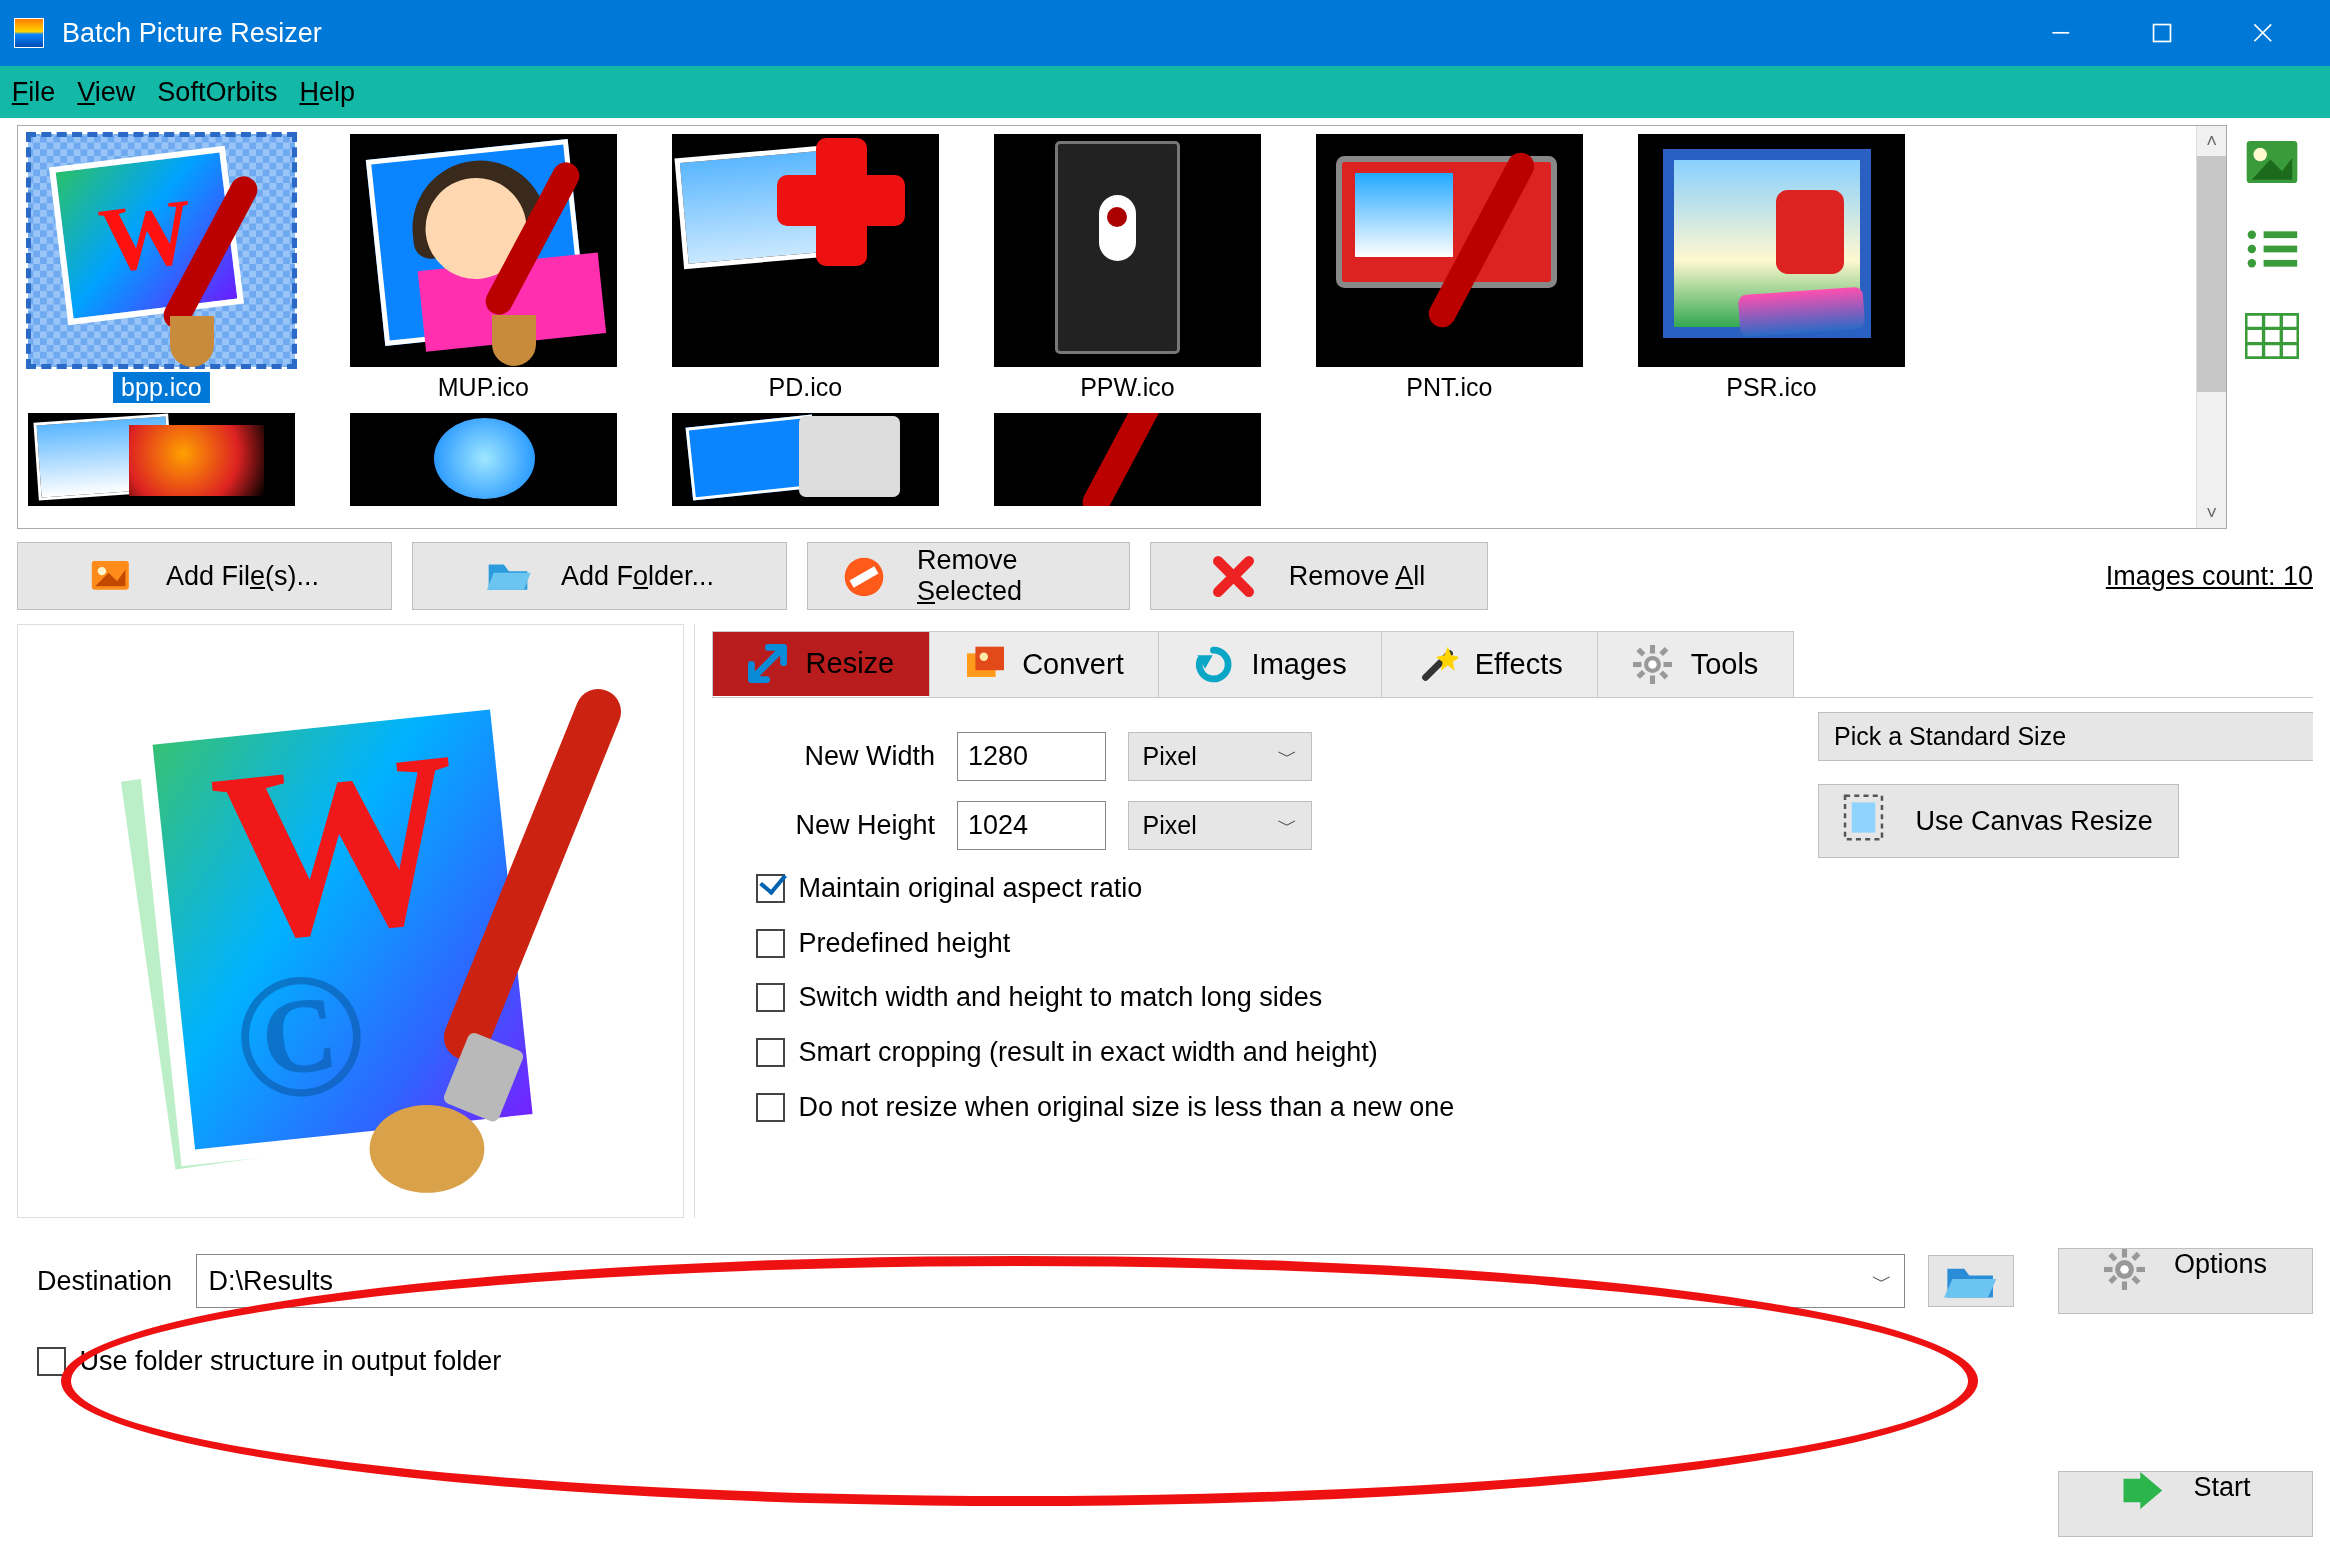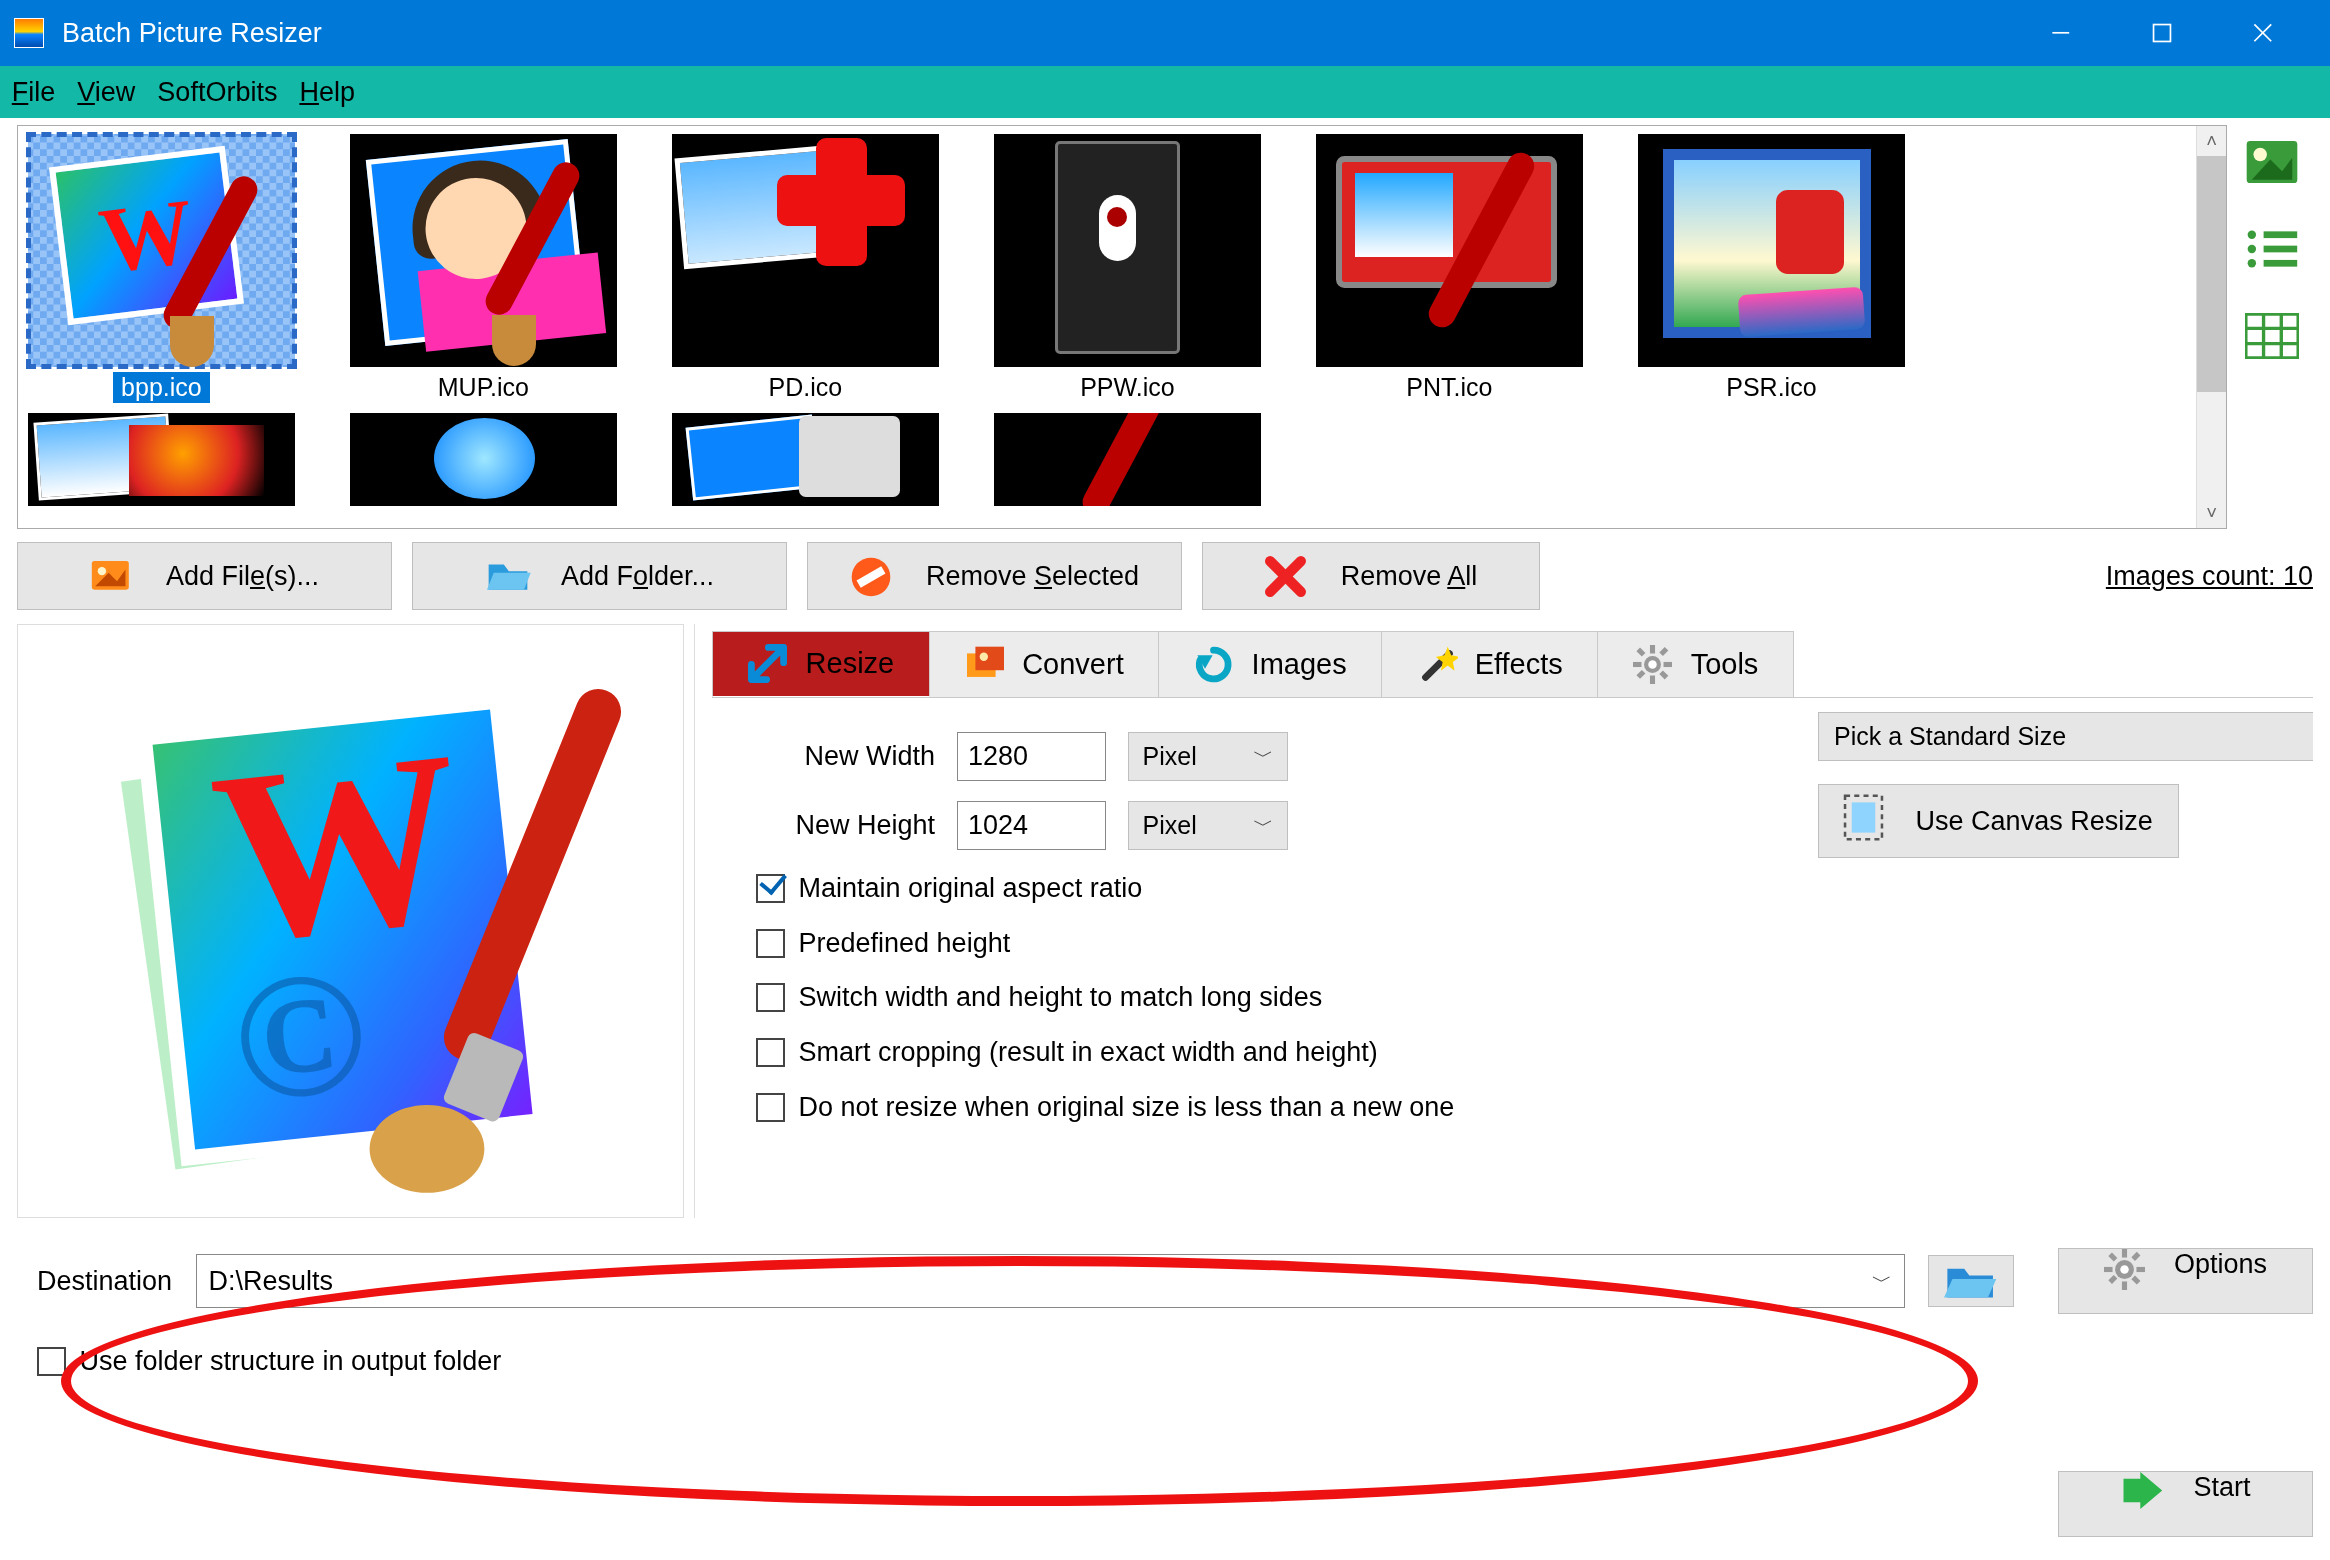--- a/index.html
+++ b/index.html
@@ -182,21 +182,21 @@
   .resize-form {
     padding: 34px 0 0 39px;
     font-size: 27px;
   }
   .form-row { display: flex; align-items: center; gap: 22px; margin-bottom: 20px; }
   .form-row .lbl { width: 201px; text-align: right; }
   .form-row input[type=text] {
     height: 49px; width: 149px; border: 1.7px solid #888; font-size: 27px; padding: 0 10px;
   }
   .form-row .select {
-    height: 49px; width: 160px; border: 1.7px solid #bfbfbf; background: #e6e6e6;
+    height: 49px; width: 184px; border: 1.7px solid #bfbfbf; background: #e6e6e6;
     display:flex;align-items:center;justify-content:space-between;padding:0 13.5px;
     font-size: 25px;
   }
   .standard-select {
     height: 49px; width: 540px; border: 1.7px solid #bfbfbf; background: #e6e6e6;
     display:flex;align-items:center;justify-content:space-between;padding:0 15px;
     font-size: 25px; margin-left: 93px;
   }
   .canvas-btn {
     height: 74px; width: 361px; border: 1.7px solid #bfbfbf; background: #e6e6e6;
@@ -457,21 +457,21 @@
   </div>
   <div class="btn" style="width:375px">
     <span class="icon">
       <svg width="46" height="37" viewBox="0 0 54 44">
           <path d="M4 10 h18 l6 8 h22 v22 h-46 z" fill="#2a9bdc"></path>
           <path d="M10 20 h44 l-8 20 h-44 z" fill="#6cc4f0"></path>
         </svg>
     </span>
     <span>Add F<span class="ul">o</span>lder...</span>
   </div>
-  <div class="btn" style="width:375px">
+  <div class="btn" style="width:323px">
     <span class="icon">
       <svg width="42" height="42" viewBox="0 0 50 50">
           <circle cx="25" cy="25" r="23" fill="#ff5a1a"></circle>
           <rect x="8" y="20" width="34" height="10" fill="#fff" transform="rotate(-30 25 25)"></rect>
         </svg>
     </span>
     <span>Remove <span class="ul">S</span>elected</span>
   </div>
   <div class="btn" style="width:338px">
     <span class="icon">

